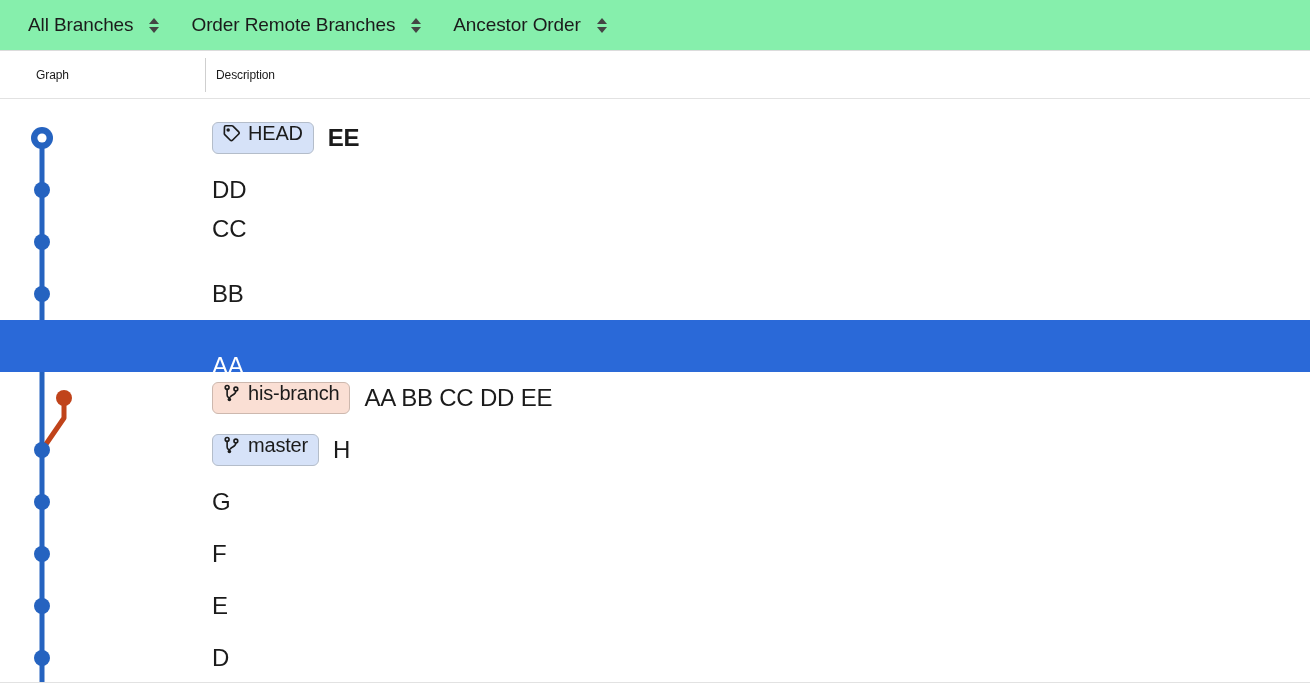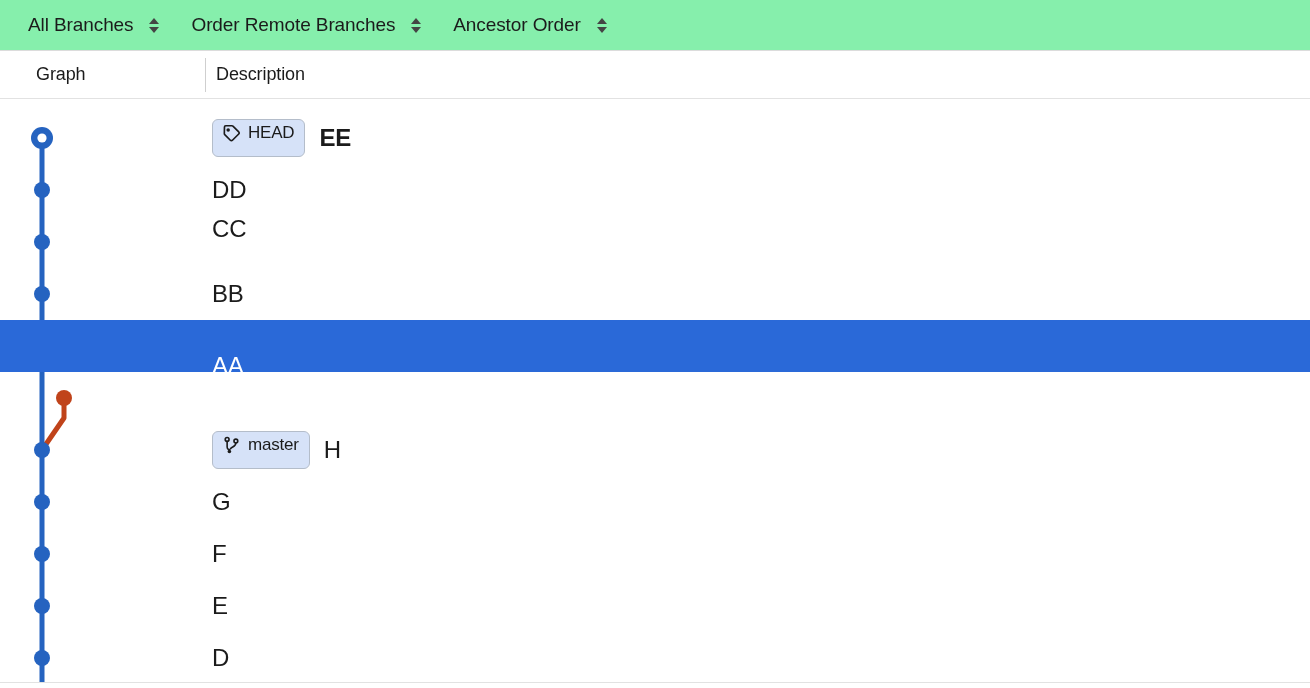--- a/index.html
+++ b/index.html
@@ -68,21 +68,21 @@
     width: 1310px; height: 48px;
     background: #ffffff;
     border-bottom: 1px solid #e2e2e2;
   }
   .colhead .cell {
     position: absolute;
     top: 0;
     height: 47px;
     display: flex;
     align-items: center;
-    font-size: 18px;
+    font-size: 12px;
     color: #1b1b1b;
     letter-spacing: -0.1px;
   }
   .colhead .cell.graph { left: 36px; }
   .colhead .cell.desc  { left: 216px; }
   .colhead .divider {
     position: absolute;
     left: 205px; top: 7px;
     width: 1px; height: 34px;
     background: #cfcfcf;
@@ -120,25 +120,25 @@
     white-space: nowrap;
   }
   .msg.bold { font-weight: bold; }
   .row.selected .msg { color: #ffffff; margin-top: 40px; }
 
   
   .badge {
     display: inline-flex;
     align-items: center;
     gap: 7px;
-    height: 38px;
+    height: 32px;
     padding: 0 10px 10px 9px;
     border-radius: 6px;
     border: 1px solid #b9b9b9;
-    font-size: 17px;
+    font-size: 20px;
     color: #1b1b1b;
     letter-spacing: -0.2px;
     margin-right: 14px;
     white-space: nowrap;
   }
   .badge.blue   { background: #d6e2f8; border-color: #b4bdca; }
   .badge.peach  { background: #fadfd4; border-color: #cdb8ae; }
 
   .badge .ic { width: 19px; height: 19px; display: block; flex: 0 0 auto; }
 
@@ -235,20 +235,35 @@
       <div class="row" style="top: 169px;">
         <div class="desc">
           <span class="msg">BB</span>
         </div>
       </div>
       <div class="row selected" style="top: 221px;">
         <div class="desc">
           <span class="msg">AA</span>
         </div>
       </div>
+      <div class="row" style="top: 273px;">
+        <div class="desc">
+          <span class="badge peach">
+            <svg class="ic" viewBox="0 0 20 20">
+              <circle cx="5.4" cy="3.6" r="2.0" fill="none" stroke="#1b1b1b" stroke-width="1.7"></circle>
+              <circle cx="14.6" cy="5.3" r="2.0" fill="none" stroke="#1b1b1b" stroke-width="1.7"></circle>
+              <circle cx="7.8" cy="16.3" r="1.9" fill="#1b1b1b"></circle>
+              <path d="M5.4 5.7 L5.4 11.2 C5.4 14.0 7.3 14.6 7.8 14.4" fill="none" stroke="#1b1b1b" stroke-width="1.7" stroke-linecap="round"></path>
+              <path d="M14.6 7.4 C14.6 11.2 10.2 11.4 8.9 13.6" fill="none" stroke="#1b1b1b" stroke-width="1.7" stroke-linecap="round"></path>
+            </svg>
+            <span>his-branch</span>
+          </span>
+          <span class="msg">AA BB CC DD EE</span>
+        </div>
+      </div>
       <div class="row" style="top: 325px;">
         <div class="desc">
           <span class="badge blue">
             <svg class="ic" viewBox="0 0 20 20">
               <circle cx="5.4" cy="3.6" r="2.0" fill="none" stroke="#1b1b1b" stroke-width="1.7"></circle>
               <circle cx="14.6" cy="5.3" r="2.0" fill="none" stroke="#1b1b1b" stroke-width="1.7"></circle>
               <circle cx="7.8" cy="16.3" r="1.9" fill="#1b1b1b"></circle>
               <path d="M5.4 5.7 L5.4 11.2 C5.4 14.0 7.3 14.6 7.8 14.4" fill="none" stroke="#1b1b1b" stroke-width="1.7" stroke-linecap="round"></path>
               <path d="M14.6 7.4 C14.6 11.2 10.2 11.4 8.9 13.6" fill="none" stroke="#1b1b1b" stroke-width="1.7" stroke-linecap="round"></path>
             </svg>

